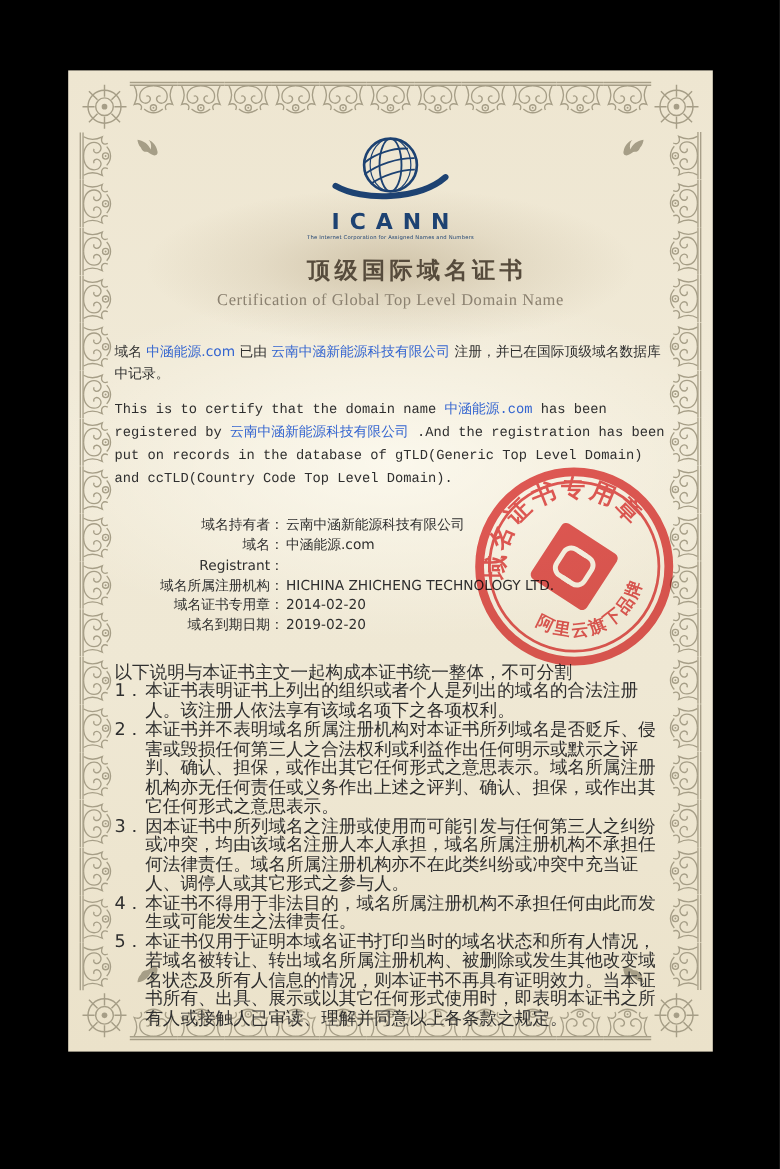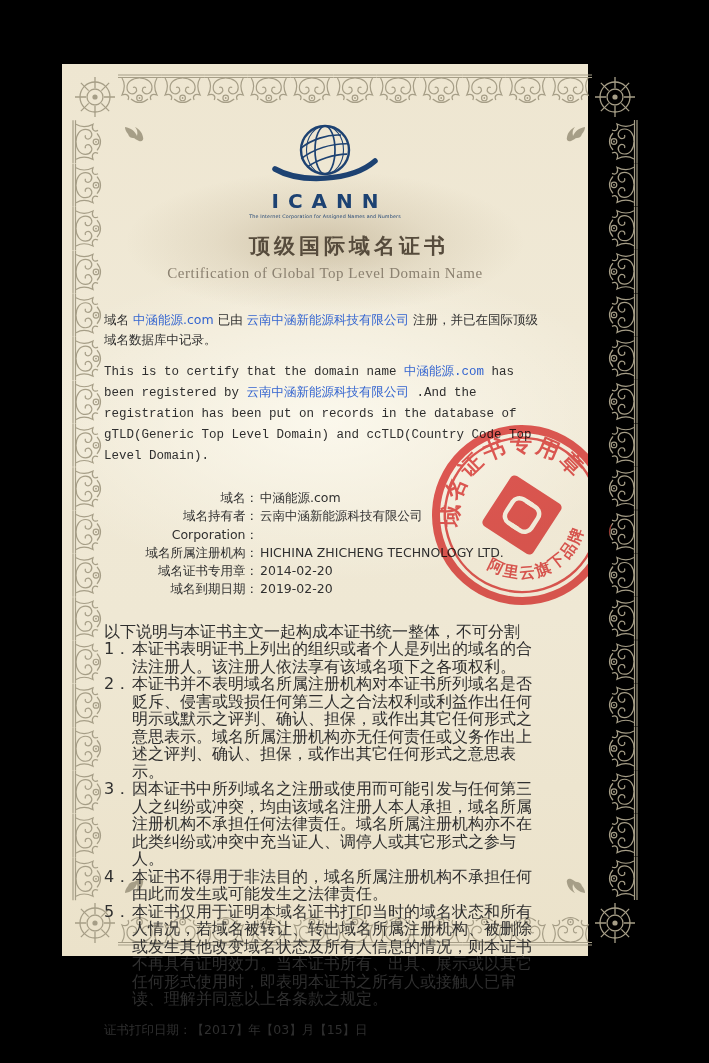--- a/index.html
+++ b/index.html
@@ -2,21 +2,21 @@
 <html><head>
 <meta charset="utf-8">
 <style>
   html,body { margin:0; padding:0; }
   body {
     width:709px; height:1063px; background:#000;
     position:relative; overflow:hidden;
     font-family:"DejaVu Sans", sans-serif;
   }
   .page {
-    position:absolute; left:62px; top:64px; width:526px; height:892px;
+    position:absolute; left:62px; top:64px; width:586px; height:892px;
     background:
       radial-gradient(ellipse 38% 8% at 50% 20%, rgba(150,128,90,0.34), rgba(150,128,90,0.12) 55%, rgba(150,128,90,0) 100%),
       radial-gradient(ellipse 60% 18% at 50% 40%, rgba(255,253,244,0.75), rgba(255,253,244,0) 100%),
       linear-gradient(180deg, #eee6d1 0%, #f0e9d6 30%, #efe8d4 62%, #ebe2ca 100%);
   }
   .border-svg { position:absolute; left:0; top:0; }
   .content { position:absolute; inset:0; text-align:center; }
   .logo-block { padding-top:58px; }
   .wordmark {
     font-size:20px; font-weight:bold; color:#1d4272;
@@ -172,29 +172,29 @@
     <div class="cert-subtitle">Certification of Global Top Level Domain Name</div>
 
     <div class="bodytext">
 
       <div class="para para-cn"><span>域名 </span><span class="blue">中涵能源.com</span><span> 已由 </span><span class="blue">云南中涵新能源科技有限公司</span><span> 注册，并已在国际顶级域名数据库中记录。</span></div>
 
       <div class="para para-en"><span>This is to certify that the domain name </span><span class="blue">中涵能源.com</span><span> has been registered by </span><span class="blue">云南中涵新能源科技有限公司</span><span> .And the registration has been put on records in the database of gTLD(Generic Top Level Domain) and ccTLD(Country Code Top Level Domain).</span></div>
 
       <div class="details">
         <div class="drow">
+          <span class="dlabel">域名持有者：</span>
+          <span class="dvalue">云南中涵新能源科技有限公司</span>
+        </div>
+        <div class="drow">
           <span class="dlabel">域名：</span>
           <span class="dvalue">中涵能源.com</span>
         </div>
         <div class="drow">
-          <span class="dlabel">域名持有者：</span>
-          <span class="dvalue">云南中涵新能源科技有限公司</span>
-        </div>
-        <div class="drow">
-          <span class="dlabel">Corporation：</span>
+          <span class="dlabel">Registrant：</span>
         </div>
         <div class="drow">
           <span class="dlabel">域名所属注册机构：</span>
           <span class="dvalue">HICHINA ZHICHENG TECHNOLOGY LTD.</span>
         </div>
         <div class="drow">
           <span class="dlabel">域名证书专用章：</span>
           <span class="dvalue">2014-02-20</span>
         </div>
         <div class="drow">
@@ -220,21 +220,20 @@
         <div class="term">
           <span class="tnum">4．</span>
           <span class="ttext">本证书不得用于非法目的，域名所属注册机构不承担任何由此而发生或可能发生之法律责任。</span>
         </div>
         <div class="term">
           <span class="tnum">5．</span>
           <span class="ttext">本证书仅用于证明本域名证书打印当时的域名状态和所有人情况，若域名被转让、转出域名所属注册机构、被删除或发生其他改变域名状态及所有人信息的情况，则本证书不再具有证明效力。当本证书所有、出具、展示或以其它任何形式使用时，即表明本证书之所有人或接触人已审读、理解并同意以上各条款之规定。</span>
         </div>
       </div>
 
-      <div class="pdate">证书打印日期：【2017】年【03】月【15】日</div>
     </div>
 
     <svg class="stamp" width="200" height="200" viewBox="-100 -100 200 200">
       <g transform="rotate(-22)">
         <circle r="86" fill="none" stroke="#e14343" stroke-width="8"></circle>
         <circle r="77" fill="none" stroke="#e14343" stroke-width="2.5"></circle>
         <path id="arcTop" d="M-63.0,-11.1 A64,64 0 0 1 63.0,-11.1" fill="none"></path>
         <path id="arcBot" d="M-57.1,26.6 A63,63 0 0 0 57.1,26.6" fill="none"></path>
         <text fill="#e14343" font-size="22" font-weight="bold" letter-spacing="3">
           <textPath href="#arcTop" startOffset="50%" text-anchor="middle">域名证书专用章</textPath>

